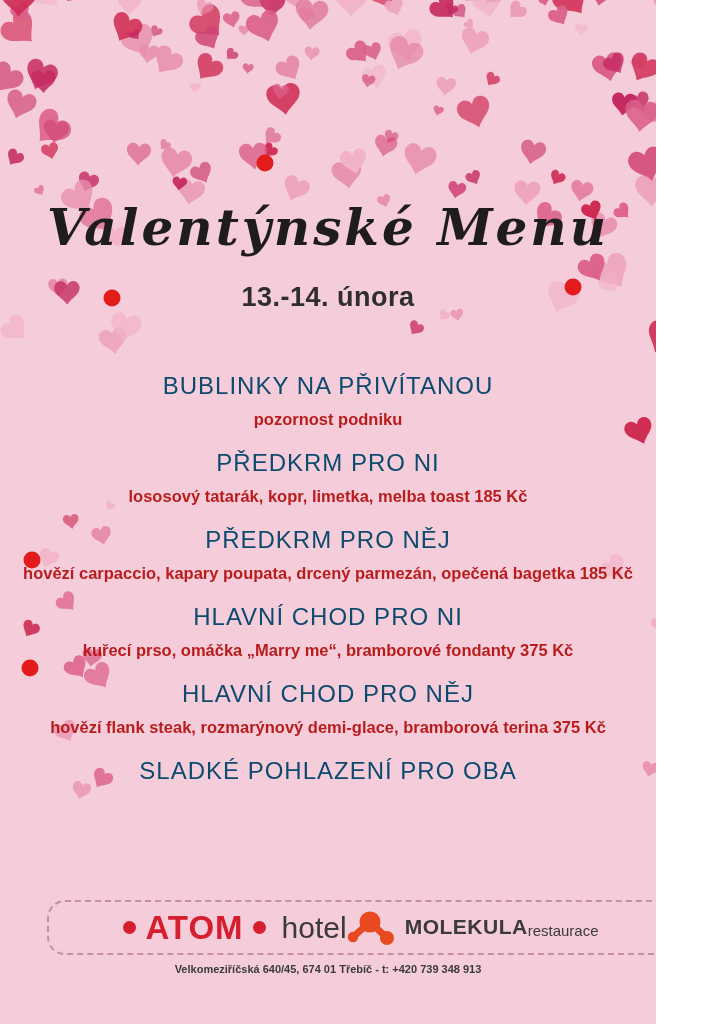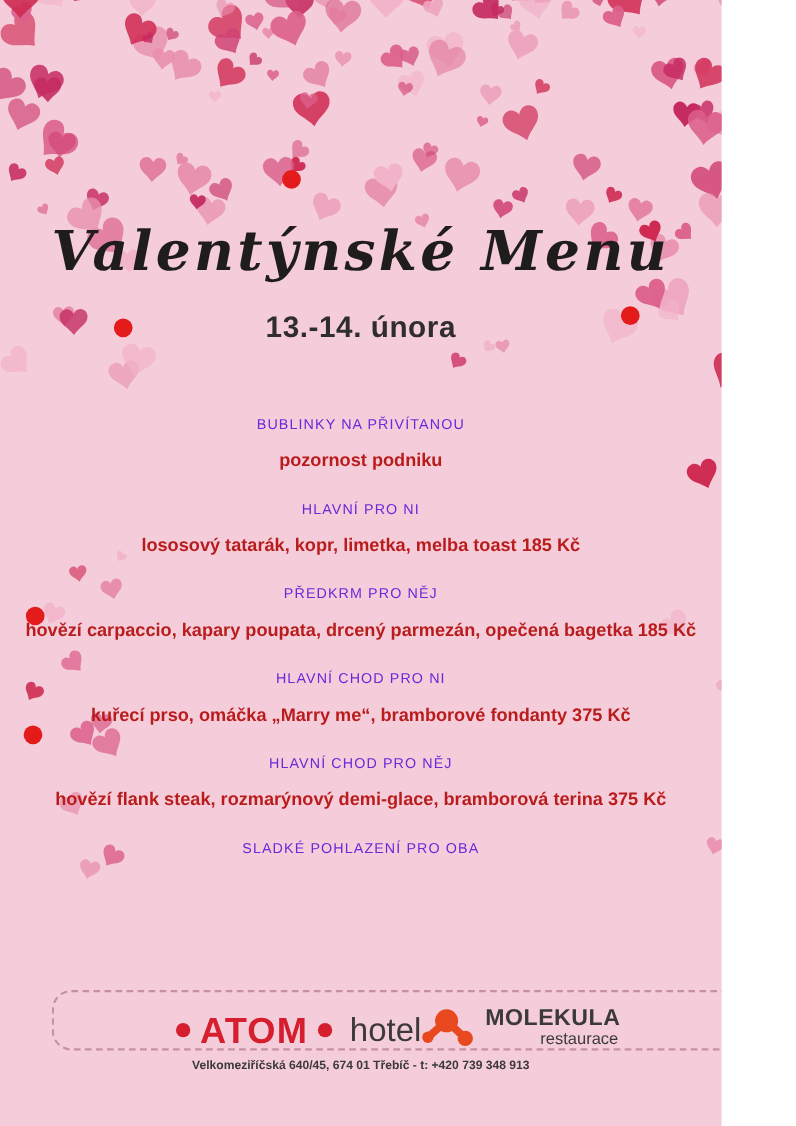--- a/index.html
+++ b/index.html
@@ -40,46 +40,46 @@
     top: 282px;
     font-size: 27px;
     font-weight: bold;
     color: #2f2e2d;
     letter-spacing: 0.5px;
   }
 
   .menu { top: 374px; }
   .menu-section { margin-bottom: 21px; }
   .menu-heading {
-    font-size: 13px;
+    font-size: 24px;
     font-weight: normal;
     letter-spacing: 1px;
     line-height: 24px;
-    color: #6d28d9;
+    color: #0c4a6e;
     margin-bottom: 10px;
     white-space: nowrap;
   }
   .menu-item {
     font-size: 16.5px;
     font-weight: bold;
     line-height: 22px;
     color: #b91c1c;
     white-space: nowrap;
   }
 
   .logo-box {
     position: absolute;
     left: 47px;
     top: 900px;
     width: 626px;
     height: 51px;
     border: 2px dashed #c68fa6;
     border-radius: 18px;
     display: flex;
-    align-items: flex-end;
+    align-items: center;
     justify-content: center;
     background: transparent;
   }
 
   .atom-logo { display: flex; align-items: center; gap: 9px; }
   .atom-dot {
     width: 13px; height: 13px;
     border-radius: 50%;
     background: #d51f2e;
     display: inline-block;
@@ -93,21 +93,21 @@
   }
   .atom-suffix {
     font-size: 30px;
     font-weight: normal;
     color: #3b3a39;
     margin-left: 7px;
     line-height: 1;
   }
 
   .molekula-logo { display: flex; align-items: center; gap: 8px; }
-  .molekula-text { display: flex; flex-direction: column; align-items: flex-end; }
+  .molekula-text { display: flex; flex-direction: row; align-items: flex-end; }
   .molekula-name {
     font-size: 21px;
     font-weight: bold;
     color: #3b3a39;
     letter-spacing: 0.5px;
     line-height: 1.05;
   }
   .molekula-suffix {
     font-size: 15px;
     font-weight: normal;
@@ -293,21 +293,21 @@
 
   <div class="layer title">Valentýnské Menu</div>
   <div class="layer date">13.-14. února</div>
 
   <div class="layer menu">
     <div class="menu-section">
       <div class="menu-heading">BUBLINKY NA PŘIVÍTANOU</div>
       <div class="menu-item">pozornost podniku</div>
     </div>
     <div class="menu-section">
-      <div class="menu-heading">HLAVNÍ PRO NI</div>
+      <div class="menu-heading">PŘEDKRM PRO NI</div>
       <div class="menu-item">lososový tatarák, kopr, limetka, melba toast 185 Kč</div>
     </div>
     <div class="menu-section">
       <div class="menu-heading">PŘEDKRM PRO NĚJ</div>
       <div class="menu-item">hovězí carpaccio, kapary poupata, drcený parmezán, opečená bagetka 185 Kč</div>
     </div>
     <div class="menu-section">
       <div class="menu-heading">HLAVNÍ CHOD PRO NI</div>
       <div class="menu-item">kuřecí prso, omáčka „Marry me“, bramborové fondanty 375 Kč</div>
     </div>

